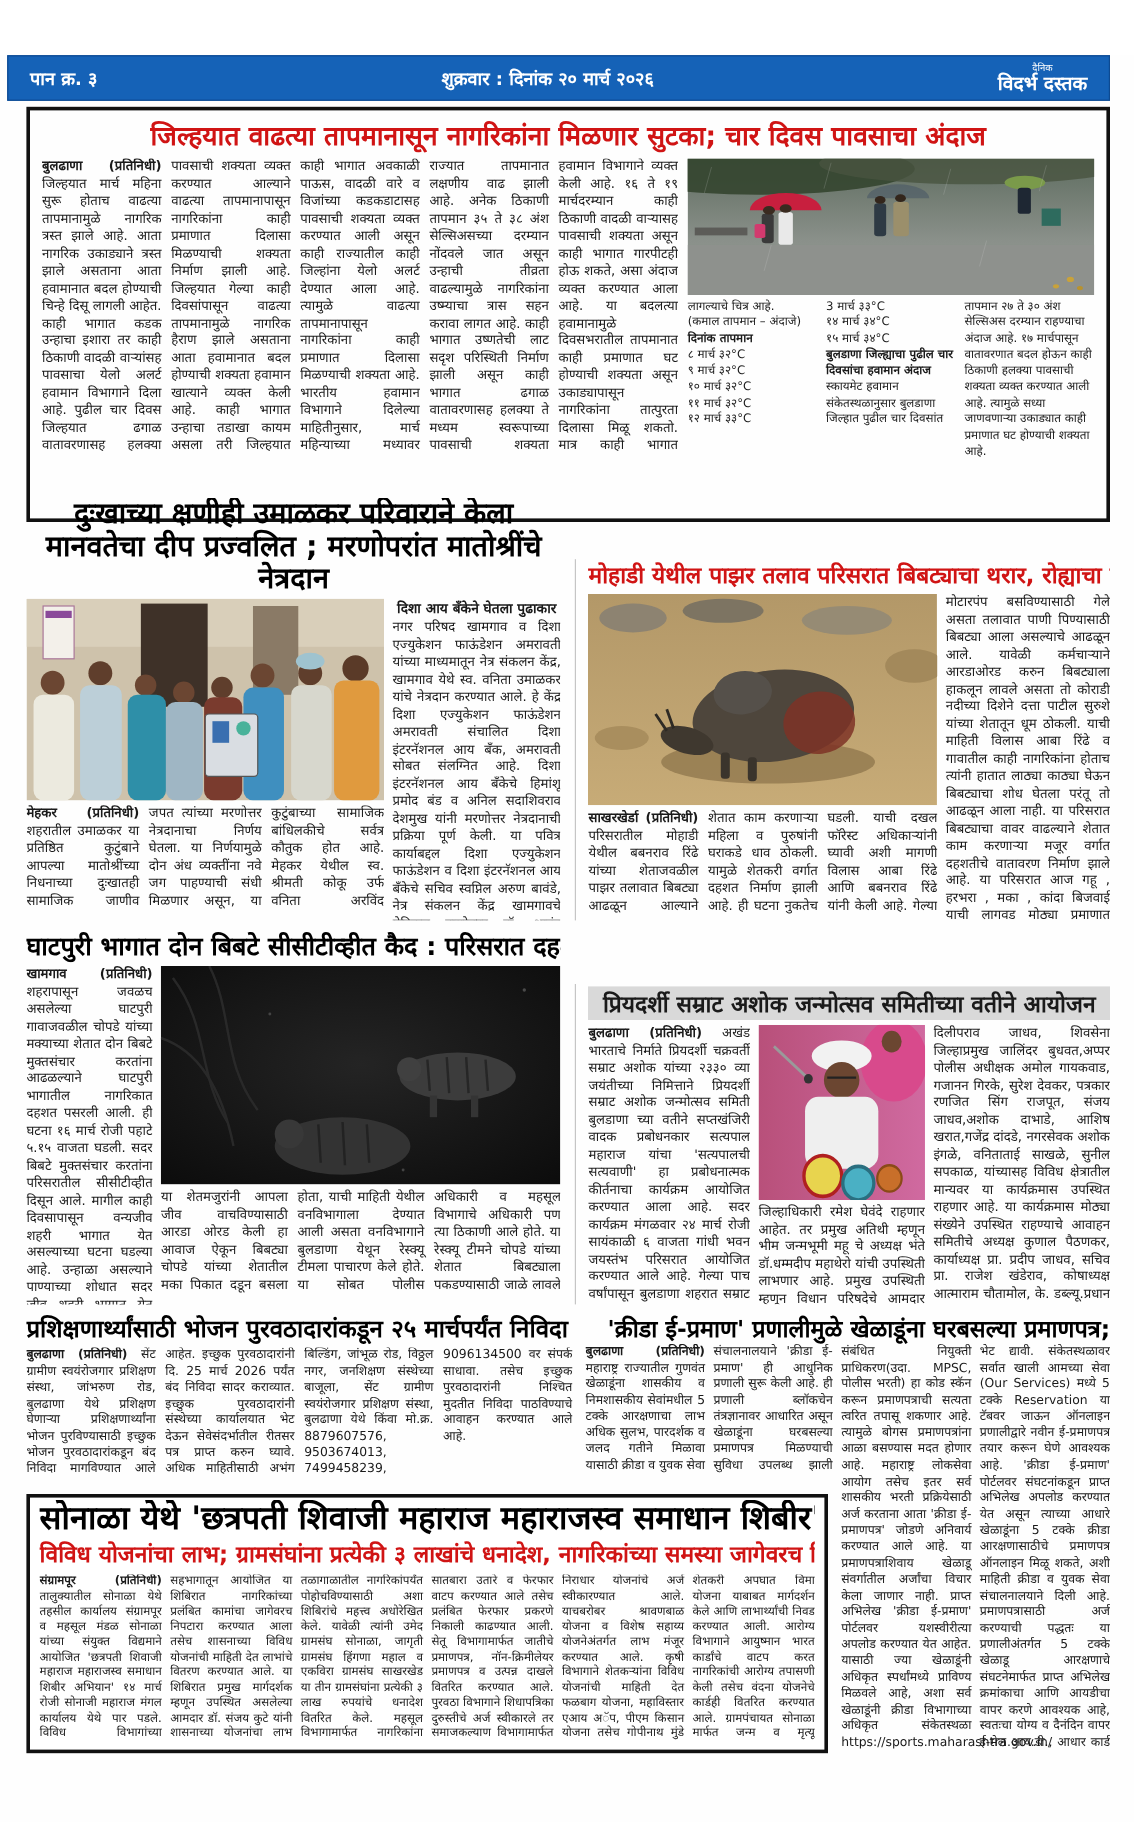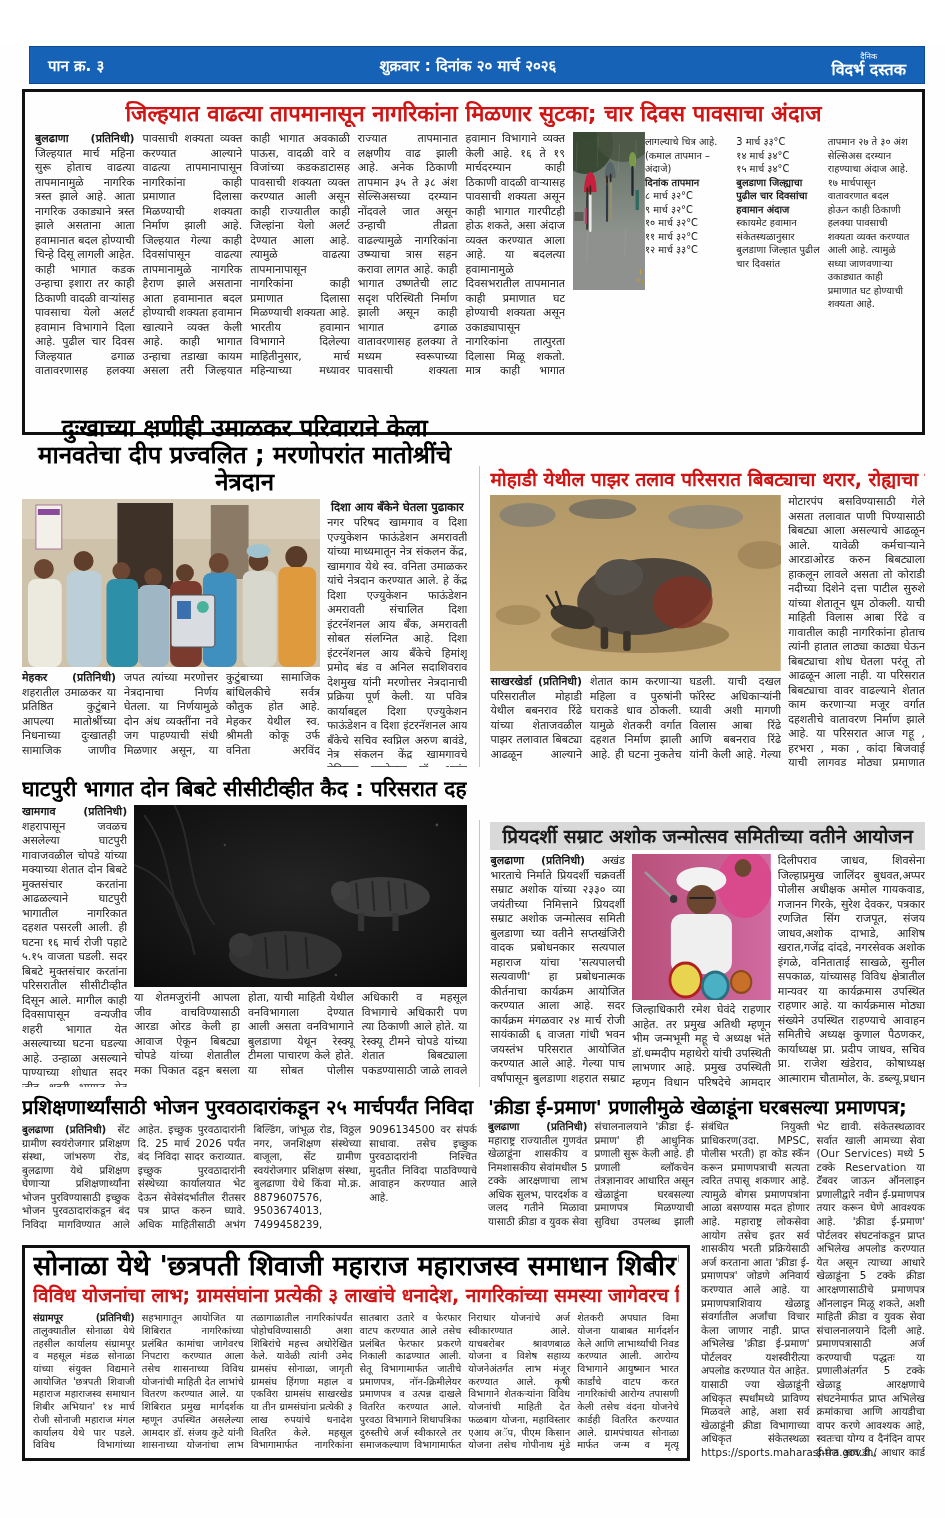--- a/index.html
+++ b/index.html
@@ -1,20 +1,20 @@
 <!DOCTYPE html>
 <html><head>
 <meta charset="utf-8">
 <style>
   * { box-sizing: border-box; margin: 0; padding: 0; }
   body { width: 945px; height: 1518px; background: #ffffff; font-family: "DejaVu Sans", sans-serif; color: #1a1a1a; overflow: hidden; }
   .page { position: relative; width: 945px; height: 1518px; background: #fefefe; }
 
   
-  .header-bar { margin: 46px 20px 0 29px; height: 38px; background: #1562b7; color: #fff;
+  .header-bar { margin: 46px 20px 0 6px; height: 38px; background: #1562b7; color: #fff;
     display: flex; align-items: center; justify-content: space-between; padding: 0 18px;
     border: 1px solid #0d4a92; }
   .page-num { font-size: 15px; font-weight: bold; }
   .date-lbl { font-size: 15px; font-weight: bold; }
   .logo { text-align: center; line-height: 1; }
   .logo .small { display: block; font-size: 8px; margin-bottom: 1px; }
   .logo .big { display: block; font-size: 16px; font-weight: bold; }
 
   
   .bodytxt { font-size: 11px; line-height: 1.32; text-align: justify; }
@@ -23,21 +23,21 @@
   .red { color: #d01414; }
   .clip { overflow: hidden; }
   svg { display: block; }
 
   
   .main-box { margin: 5px 20px 0 22px; border: 3px solid #111; height: 346px; padding: 4px 10px; overflow: hidden; }
   .main-box h1 { font-size: 36px; text-align: center; line-height: 1.08; letter-spacing: -1px; white-space: nowrap; overflow: hidden; }
   .main-box h2 { font-size: 22px; text-align: center; margin-top: 1px; white-space: nowrap; overflow: hidden; }
   .weather-body { display: flex; gap: 8px; margin-top: 5px; height: 252px; overflow: hidden; }
   .weather-text { width: 61%; column-count: 5; column-gap: 8px; height: 100%; overflow: hidden; }
-  .weather-right { width: 39%; display: flex; flex-direction: row; }
+  .weather-right { width: 39%; display: flex; flex-direction: column; }
   .temp-block { display: flex; gap: 7px; font-size: 9.8px; line-height: 1.38; margin-top: 3px; }
   .temp-col { flex: 1; }
   .temp-col .bold { font-weight: bold; }
   .t-line { text-align: left; }
 
   
   .row { margin: 4px 20px 0 22px; display: flex; gap: 12px; align-items: flex-end; }
   .row2 { height: 328px; }
   .row3 { height: 316px; }
   .half { width: 50%; overflow: hidden; }
@@ -66,21 +66,21 @@
   .ashok-c1 { width: 32%; overflow: hidden; }
   .ashok-c2 { width: 33%; overflow: hidden; }
   .ashok-c3 { width: 35%; overflow: hidden; }
 
   
   .bottom { margin: 6px 20px 0 22px; position: relative; height: 372px; }
   .bhojan { position: absolute; left: 0; top: 0; width: 455px; height: 148px; overflow: hidden; }
   .bhojan h2 { font-size: 20px; text-align: center; white-space: nowrap; overflow: hidden; margin-bottom: 3px; }
   .bhojan .cols4 { height: 112px; font-size: 10.3px; }
   .kreeda { position: absolute; left: 466px; top: 0; right: 0; height: 100%; }
-  .kreeda h2 { font-size: 19.5px; text-align: left; white-space: nowrap; overflow: hidden; }
+  .kreeda h2 { font-size: 19.5px; text-align: right; white-space: nowrap; overflow: hidden; }
   .kreeda-p1 { position: absolute; left: 0; top: 27px; width: 206px; height: 118px; }
   .kreeda-p2 { position: absolute; right: 0; top: 27px; width: 224px; height: 340px; }
   .kreeda .bodytxt { font-size: 10.3px; }
   .sonala { position: absolute; left: 0; top: 152px; width: 668px; height: 216px; border: 3px solid #111; background: #fff; z-index: 3; padding: 2px 8px; overflow: hidden; }
   .sonala h2 { font-size: 27px; text-align: center; white-space: nowrap; overflow: hidden; line-height: 1.15; }
   .sonala h3 { font-size: 19px; text-align: center; white-space: nowrap; overflow: hidden; margin: 1px 0 4px 0; }
   .sonala .cols6 { height: 148px; font-size: 9.8px; line-height: 1.3; }
 </style>
 </head>
 <body>

